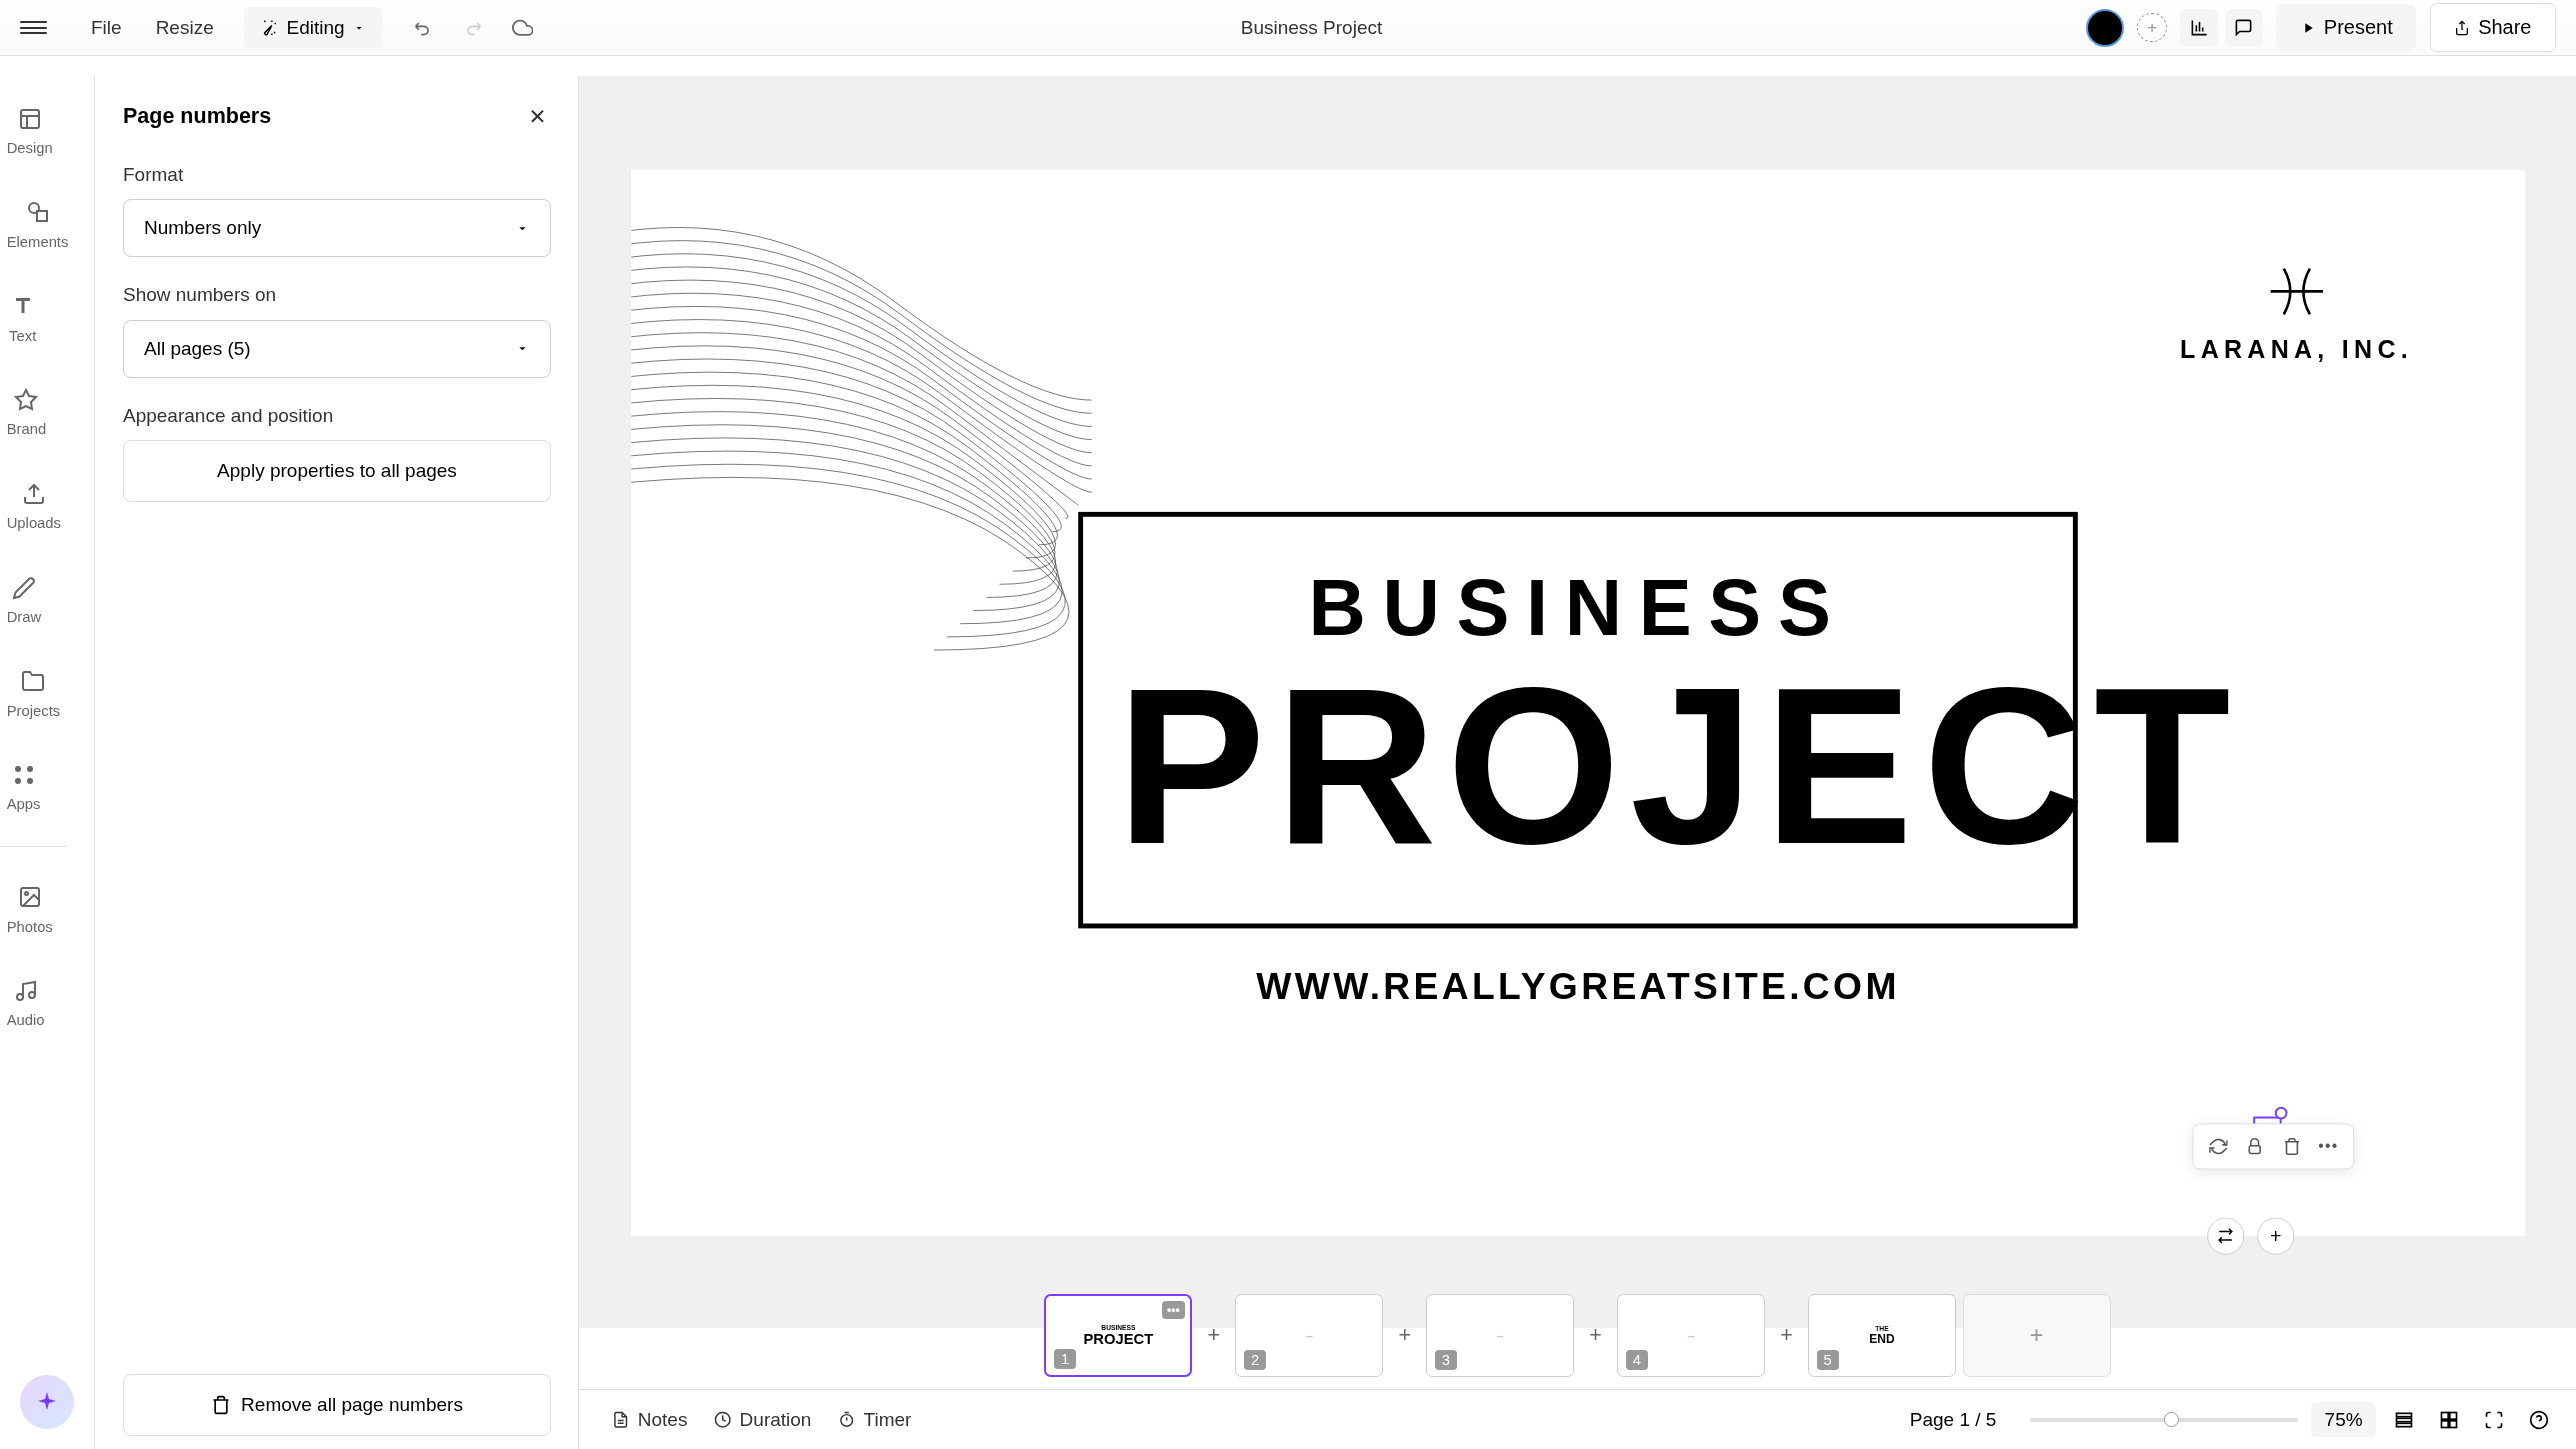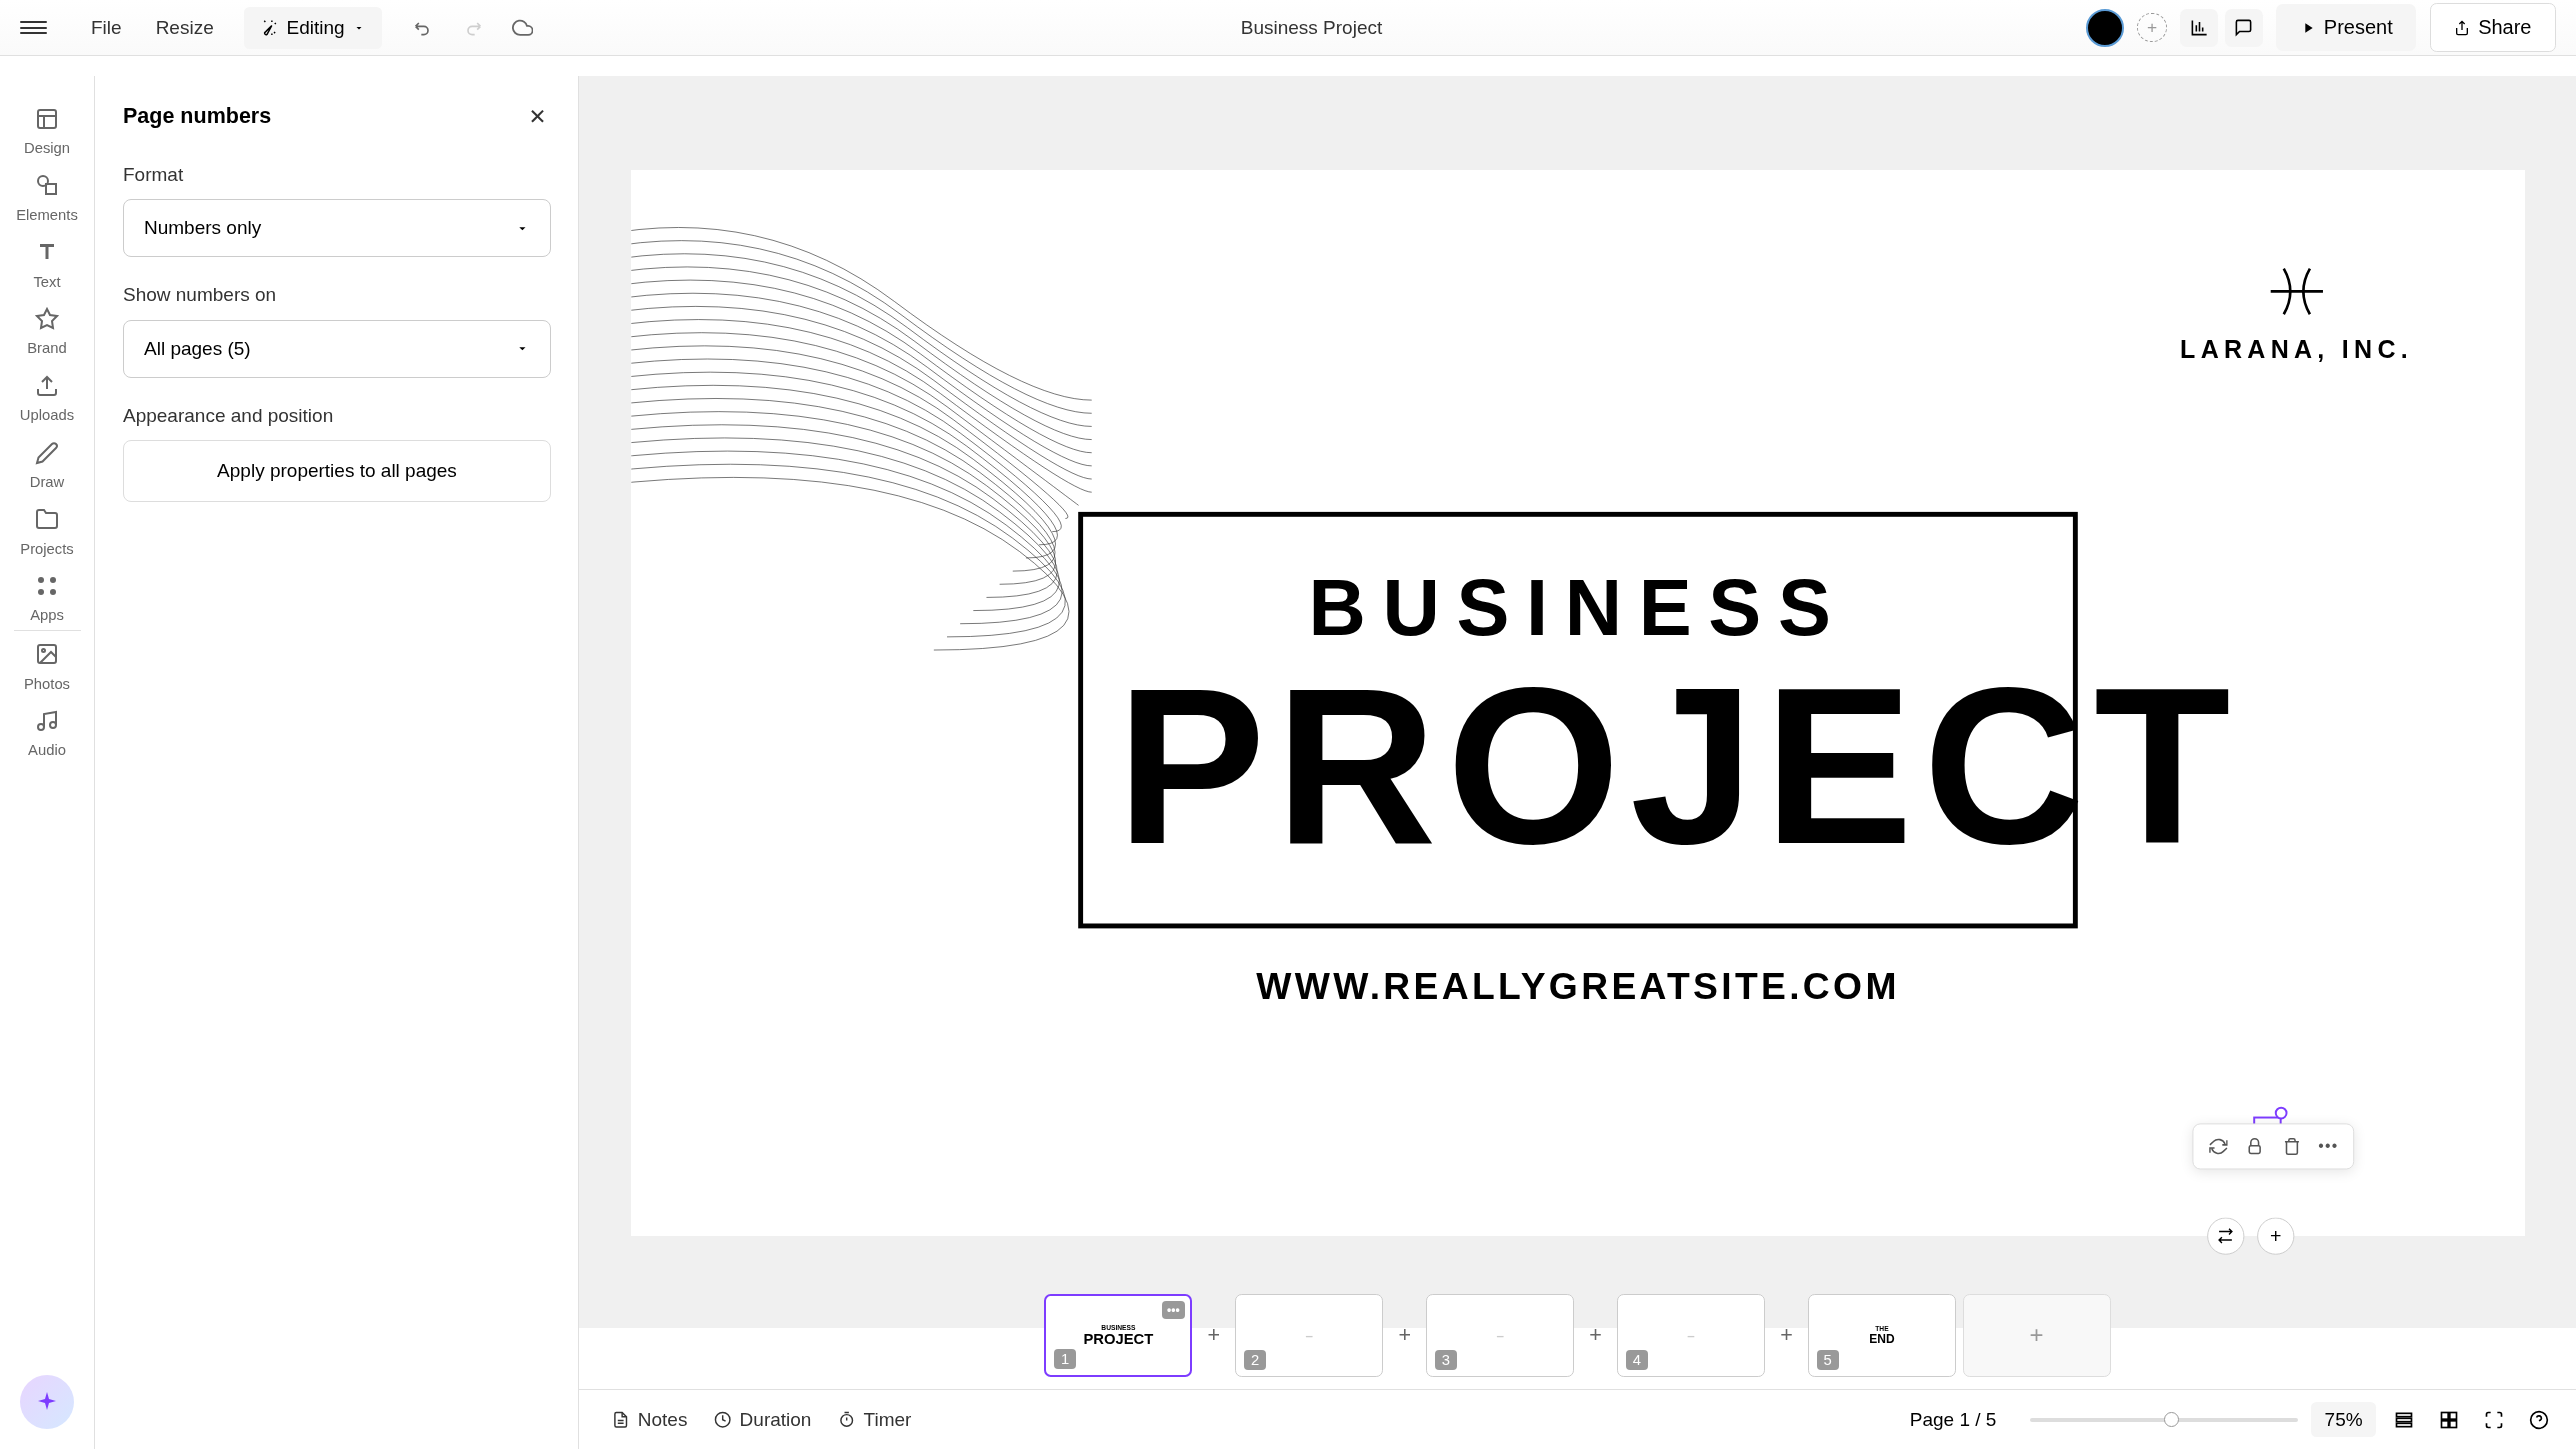--- a/index.html
+++ b/index.html
@@ -16,21 +16,21 @@
     .doc-title { flex: 1; text-align: center; font-size: 19px; color: #333; }
     .right-controls { display: flex; align-items: center; gap: 13.4px; }
     .avatar { width: 38px; height: 38px; border-radius: 50%; background: #000; border: 2px solid #5b9bd5; }
     .plus-circle { width: 29.5px; height: 29.5px; border: 1.3px dashed #999; border-radius: 50%; display: flex; align-items: center; justify-content: center; color: #999; cursor: pointer; font-size: 17.4px; }
     .top-icon-group { display: flex; gap: 6.7px; }
     .top-icon-btn { width: 38px; height: 38px; background: #f5f5f5; border-radius: 6.7px; display: flex; align-items: center; justify-content: center; cursor: pointer; }
     .present-btn { padding: 12px 23.5px; background: #f5f5f5; border-radius: 6.7px; font-size: 20px; cursor: pointer; display: flex; align-items: center; gap: 8px; }
     .share-btn { padding: 12px 23.5px; background: #ffffff; border: 0.7px solid #ddd; border-radius: 6.7px; font-size: 20px; cursor: pointer; display: flex; align-items: center; gap: 8px; }
     
     
-    .left-sidebar { position: absolute; left: 0; top: 76px; width: 95px; height: calc(100% - 76px); background: #fff; border-right: 0.7px solid #e0e0e0; display: flex; flex-direction: column; align-items: center; padding-top: 20px; }
+    .left-sidebar { position: absolute; left: 0; top: 76px; width: 95px; height: calc(100% - 76px); background: #fff; border-right: 0.7px solid #e0e0e0; display: flex; flex-direction: column; align-items: flex-start; padding-top: 20px; gap: 27px; }
     .sidebar-tool { display: flex; flex-direction: column; align-items: center; gap: 5.4px; cursor: pointer; padding: 6.7px; color: #666; }
     .sidebar-tool .icon { width: 32px; height: 32px; display: flex; align-items: center; justify-content: center; }
     .sidebar-tool .label { font-size: 14.8px; }
     .sidebar-divider { width: 67px; height: 1.3px; background: #e0e0e0; }
     .sparkle-btn { position: absolute; bottom: 20px; left: 20px; width: 54px; height: 54px; background: linear-gradient(135deg, #e8d5ff, #d5e8ff); border-radius: 50%; display: flex; align-items: center; justify-content: center; cursor: pointer; }
     
     
     .panel { position: absolute; left: 96px; top: 76px; width: 483px; height: calc(100% - 76px); background: #fff; padding: 27px; border-right: 0.7px solid #e0e0e0; }
     .panel-header { display: flex; justify-content: space-between; align-items: center; margin-bottom: 34px; }
     .panel-title { font-size: 21.5px; font-weight: 600; }
@@ -267,20 +267,26 @@
   </div>
   <div class="section-label">Show numbers on</div>
   <div class="dropdown">
     <span>All pages (5)</span>
     <svg width="14.8" height="14.8" viewBox="0 0 24 24" fill="currentColor">
         <path d="M7 10l5 5 5-5z"></path>
       </svg>
   </div>
   <div class="section-label">Appearance and position</div>
   <div class="apply-btn">Apply properties to all pages</div>
+  <div class="remove-btn">
+    <svg width="20" height="20" viewBox="0 0 24 24" fill="none" stroke="currentColor" stroke-width="2">
+        <path d="M3 6h18M8 6V4a2 2 0 012-2h4a2 2 0 012 2v2m3 0v14a2 2 0 01-2 2H7a2 2 0 01-2-2V6"></path>
+      </svg>
+    <span>Remove all page numbers</span>
+  </div>
 </div>
 
 <div class="context-toolbar">
   <div class="ctx-btn">
     <svg width="14.8" height="14.8" viewBox="0 0 24 24" fill="none" stroke="currentColor" stroke-width="2">
         <path d="M12 3l1.5 4.5L18 9l-4.5 1.5L12 15l-1.5-4.5L6 9l4.5-1.5z"></path>
       </svg>
     <span>Edit</span>
   </div>
   <div class="ctx-sep"></div>

